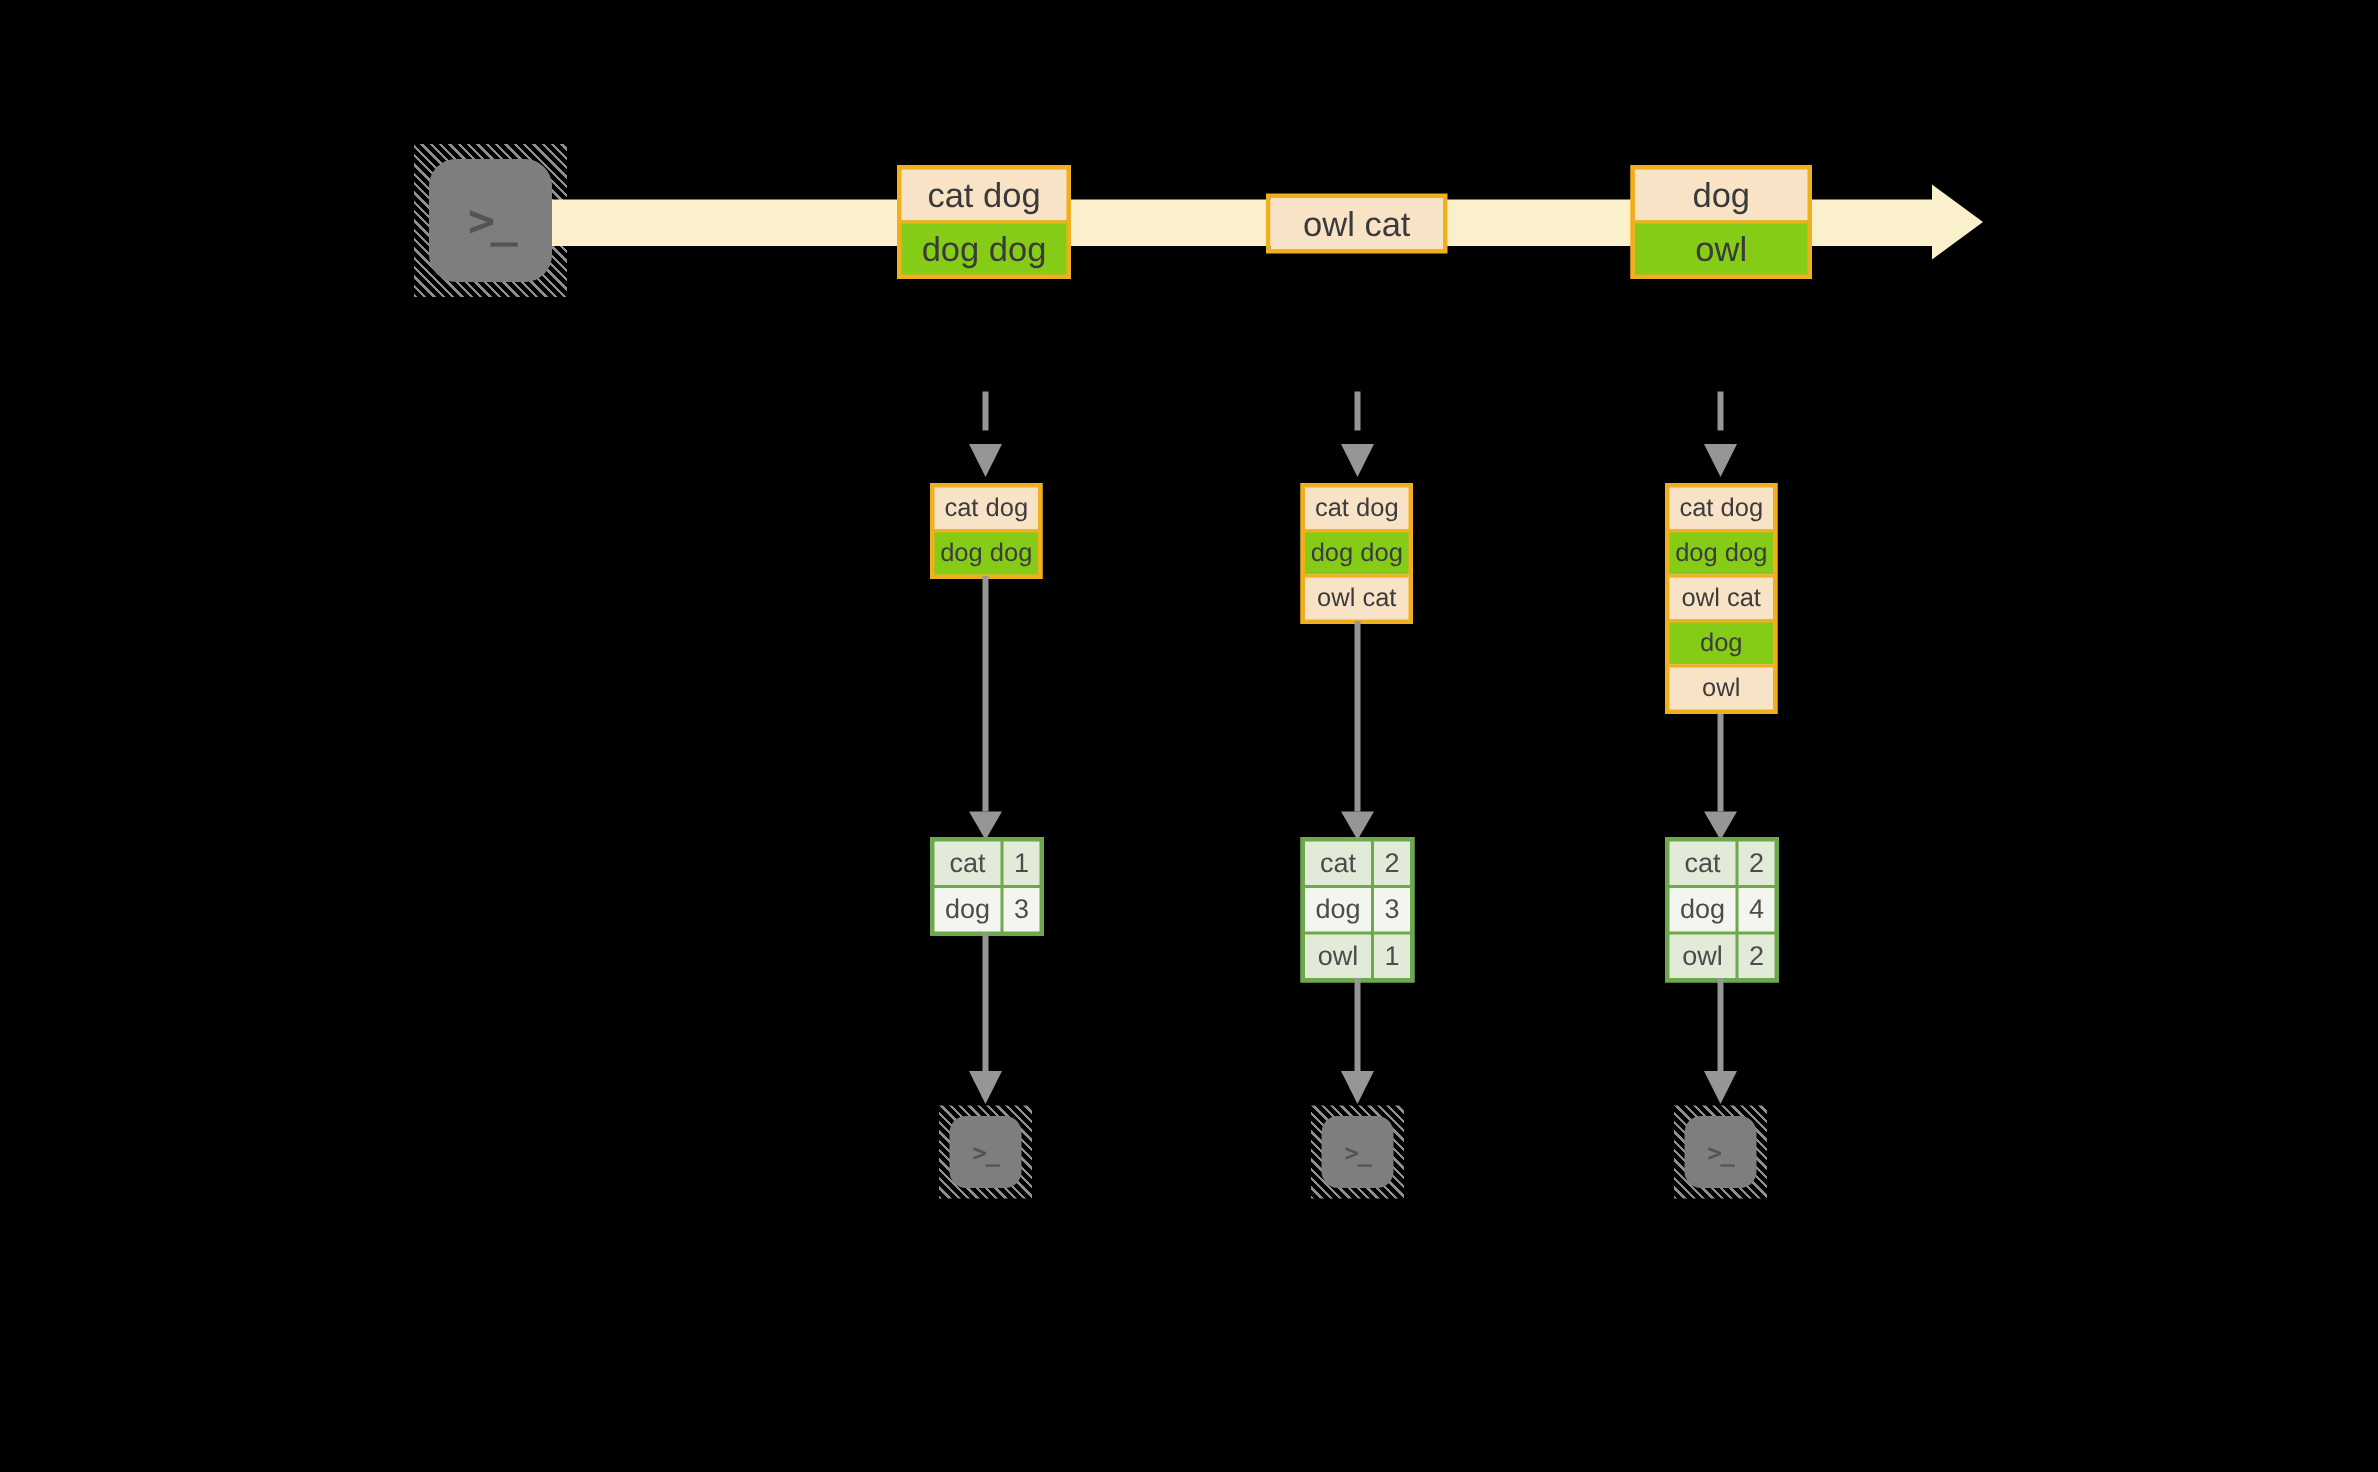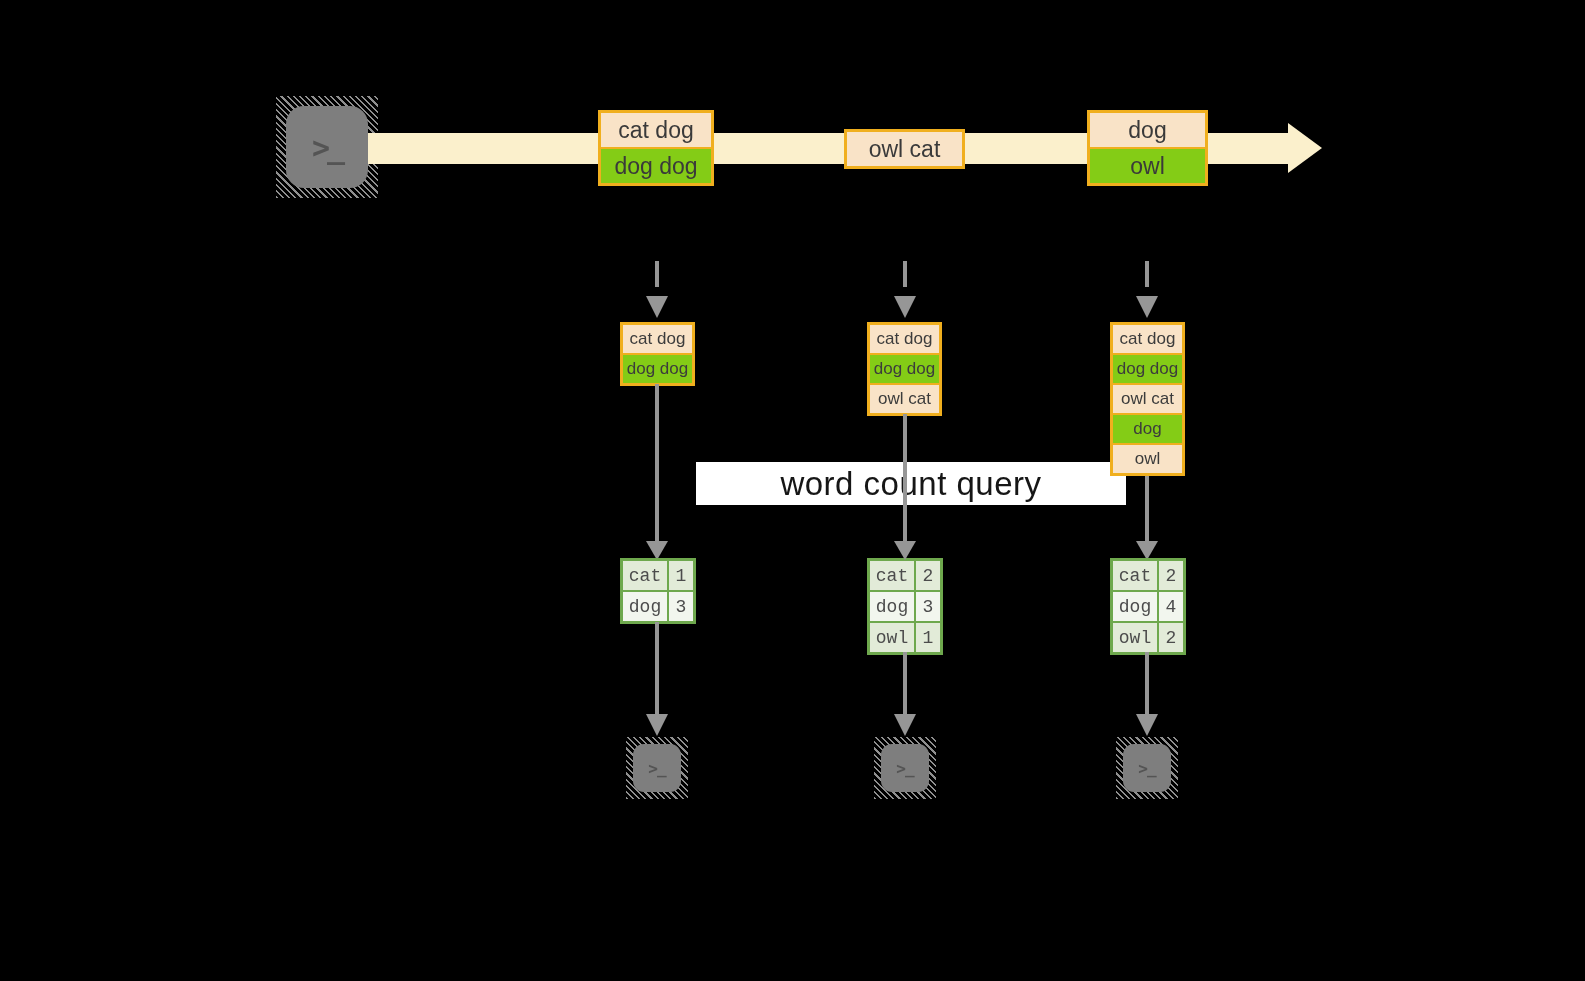--- a/index.html
+++ b/index.html
@@ -50,21 +50,21 @@
   .head-down.short{border-top-width:19px;}
   .vline{width:4px;background:#969696;}
 
   
   .banner{background:#FFFFFF;display:flex;align-items:center;justify-content:center;z-index:1;}
   .banner span{font-size:33px;font-weight:300;color:#161616;letter-spacing:0.5px;}
 
   
   .gtable{
     display:grid;grid-template-columns:44px 24px;grid-auto-rows:29px;gap:2px;
-    background:#6EA84D;border:3px solid #6EA84D;width:max-content;font-family:Liberation Mono, monospace;
+    background:#6EA84D;border:3px solid #6EA84D;width:max-content;
   }
   .gtable div{
     display:flex;align-items:center;justify-content:center;
     font-size:18px;color:#4C4C4C;
   }
   .gdark{background:#E2EBD8;}
   .glight{background:#F2F6EE;}
 
   .z2{z-index:2;}
   .z3{z-index:3;}
@@ -112,23 +112,20 @@
     <div class="cell peach">owl cat</div>
   </div>
   <div class="abs stack z3" style="left:1110px;top:322px;">
     <div class="cell peach">cat dog</div>
     <div class="cell cream">dog dog</div>
     <div class="cell peach">owl cat</div>
     <div class="cell cream">dog</div>
     <div class="cell peach">owl</div>
   </div>
 
-  <div class="abs banner" style="left:696px;top:462px;width:430px;height:43px;">
-    <span>word count query</span>
-  </div>
 
   <div class="abs vline" style="left:655px;top:384px;height:157px;"></div>
   <div class="abs head-down short" style="left:646px;top:541px;"></div>
   <div class="abs vline z2" style="left:903px;top:414px;height:127px;"></div>
   <div class="abs head-down short z2" style="left:894px;top:541px;"></div>
   <div class="abs vline" style="left:1145px;top:474px;height:67px;"></div>
   <div class="abs head-down short" style="left:1136px;top:541px;"></div>
 
   <div class="abs gtable" style="left:620px;top:558px;">
     <div class="gdark">cat</div>

